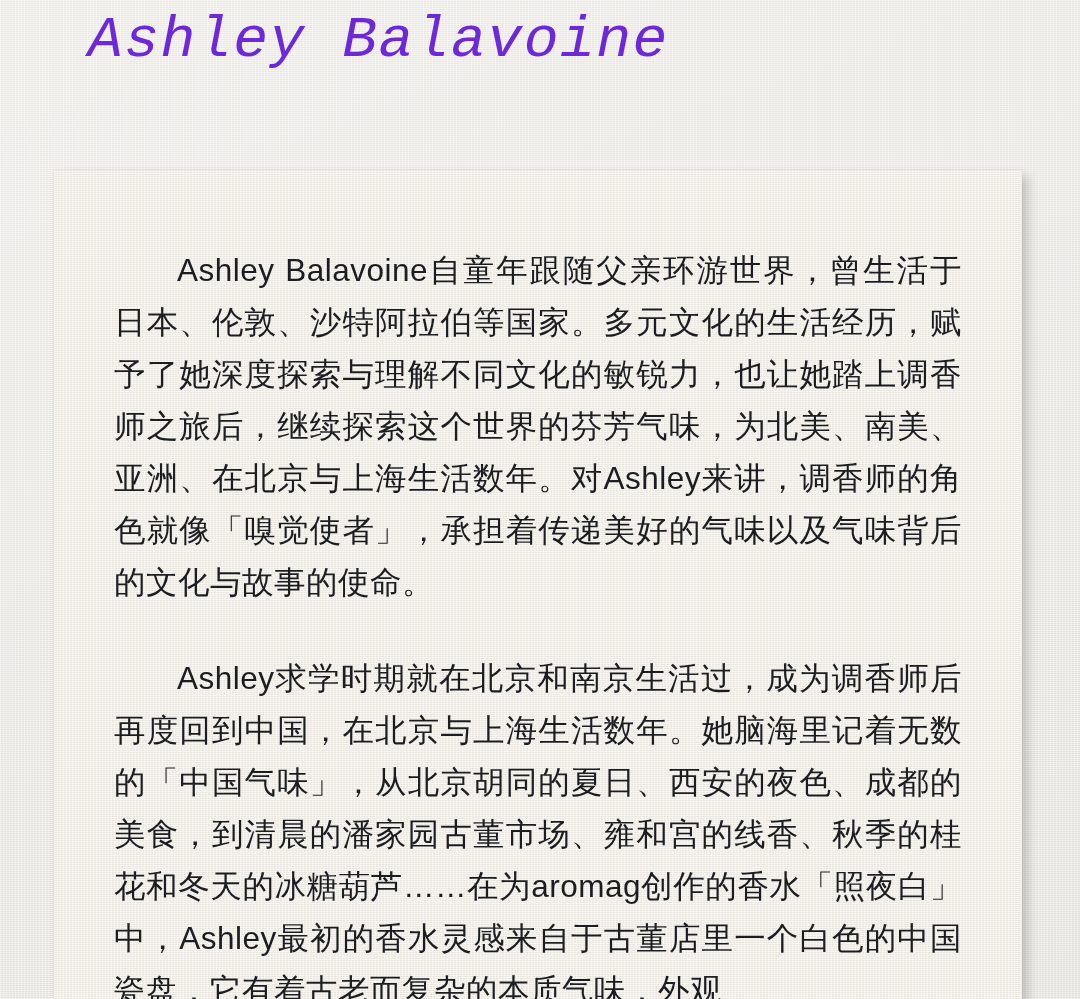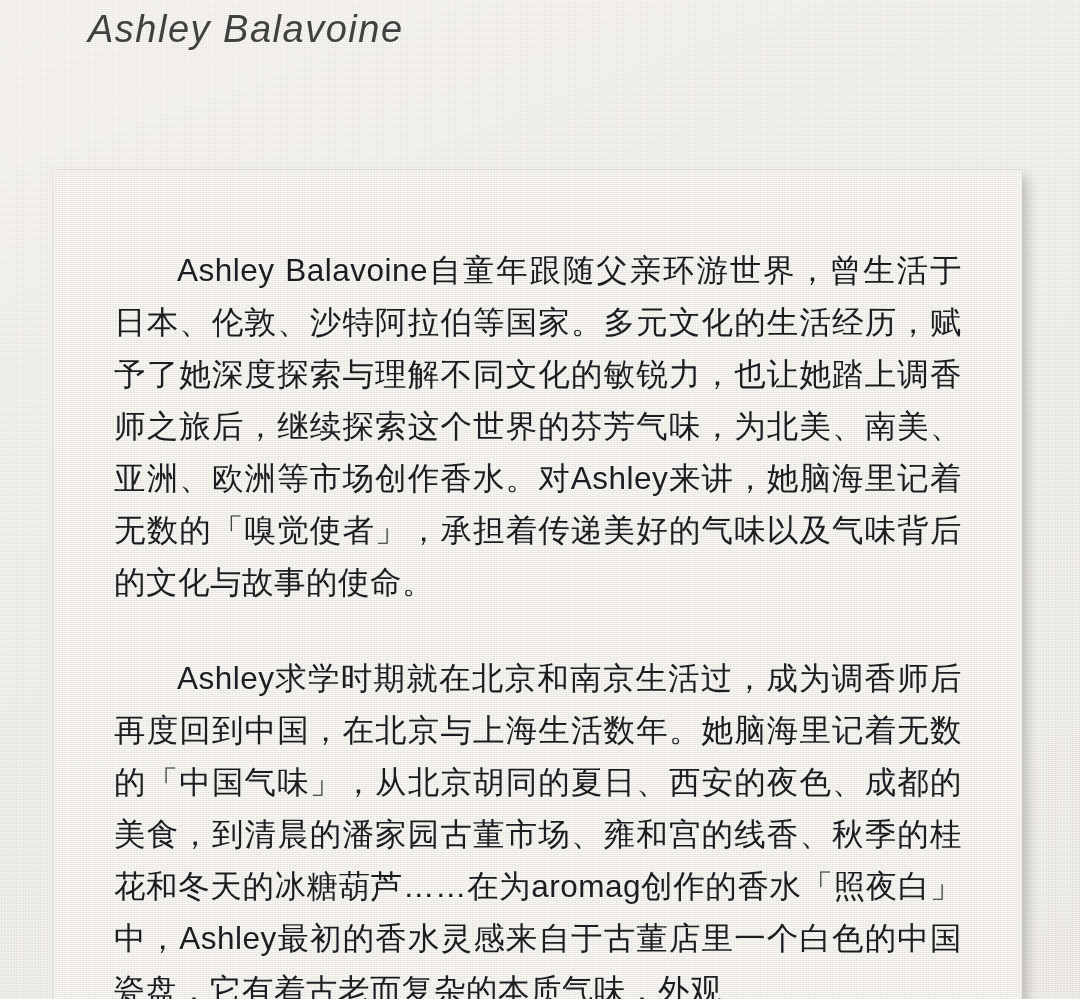--- a/index.html
+++ b/index.html
@@ -20,25 +20,25 @@
     inset: 0;
     background:
       repeating-linear-gradient(0deg, rgba(255,255,255,0.35) 0px, rgba(255,255,255,0.35) 1px, rgba(0,0,0,0.012) 1px, rgba(0,0,0,0.012) 2px),
       repeating-linear-gradient(90deg, rgba(255,255,255,0.25) 0px, rgba(255,255,255,0.25) 1px, rgba(0,0,0,0.010) 1px, rgba(0,0,0,0.010) 3px),
       linear-gradient(160deg, #f2efe9 0%, #eceae4 45%, #e9e6e0 100%);
   }
   .title {
     position: absolute;
     left: 88px;
     top: 8px;
-    font-family: Liberation Sans, sans-serif;
+    font-family: Liberation Mono, monospace;
     font-style: italic;
-    font-size: 38px;
+    font-size: 58px;
     letter-spacing: 1.5px;
-    color: #404040;
+    color: #6d28d9;
     white-space: nowrap;
   }
   .card {
     position: absolute;
     left: 54px;
     top: 170px;
     width: 968px;
     height: 900px;
     background:
       repeating-linear-gradient(0deg, rgba(255,255,255,0.5) 0px, rgba(255,255,255,0.5) 1px, rgba(0,0,0,0.012) 1px, rgba(0,0,0,0.012) 2px),
@@ -64,16 +64,16 @@
 </style>
 </head>
 <body>
 
 <div class="page-bg"></div>
 
 <div class="title">Ashley Balavoine</div>
 
 <div class="card">
   <div class="card-inner">
-    <p class="para">Ashley Balavoine自童年跟随父亲环游世界，曾生活于日本、伦敦、沙特阿拉伯等国家。多元文化的生活经历，赋予了她深度探索与理解不同文化的敏锐力，也让她踏上调香师之旅后，继续探索这个世界的芬芳气味，为北美、南美、亚洲、欧洲等市场创作香水。对Ashley来讲，她脑海里记着无数的「嗅觉使者」，承担着传递美好的气味以及气味背后的文化与故事的使命。</p>
+    <p class="para">Ashley Balavoine自童年跟随父亲环游世界，曾生活于日本、伦敦、沙特阿拉伯等国家。多元文化的生活经历，赋予了她深度探索与理解不同文化的敏锐力，也让她踏上调香师之旅后，继续探索这个世界的芬芳气味，为北美、南美、亚洲、在北京与上海生活数年。对Ashley来讲，调香师的角色就像「嗅觉使者」，承担着传递美好的气味以及气味背后的文化与故事的使命。</p>
     <p class="para">Ashley求学时期就在北京和南京生活过，成为调香师后再度回到中国，在北京与上海生活数年。她脑海里记着无数的「中国气味」，从北京胡同的夏日、西安的夜色、成都的美食，到清晨的潘家园古董市场、雍和宫的线香、秋季的桂花和冬天的冰糖葫芦……在为aromag创作的香水「照夜白」中，Ashley最初的香水灵感来自于古董店里一个白色的中国瓷盘，它有着古老而复杂的本质气味，外观</p>
   </div>
 </div>
 
 </body></html>

